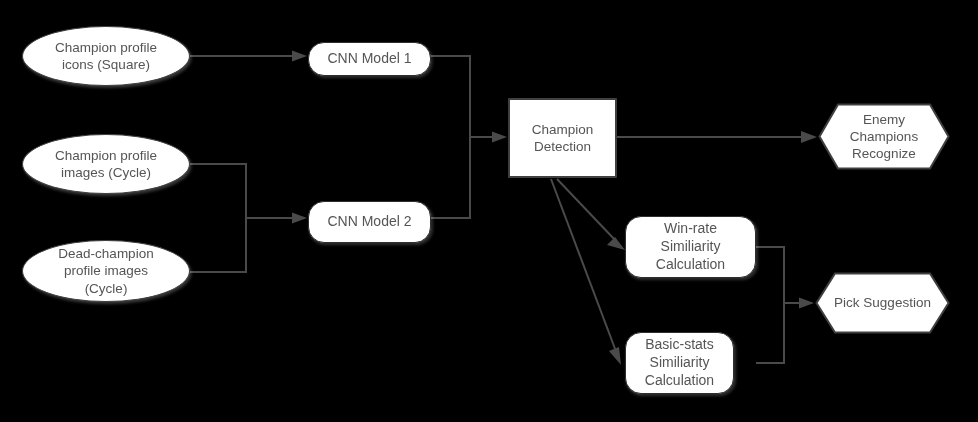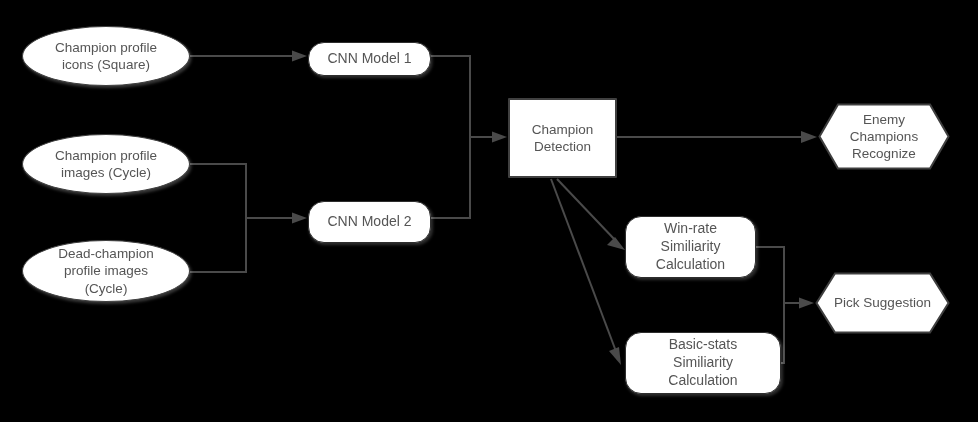--- a/index.html
+++ b/index.html
@@ -172,21 +172,21 @@
     <span>Champion
 Detection</span>
   </div>
 
   <div class="node rect" style="left:625px; top:216px; width:131px; height:62px;">
     <span>Win-rate
 Similiarity
 Calculation</span>
   </div>
 
-  <div class="node rect" style="left:625px; top:332px; width:156px; height:62px;">
+  <div class="node rect" style="left:625px; top:332px; width:109px; height:62px;">
     <span>Basic-stats
 Similiarity
 Calculation</span>
   </div>
 
   <div class="hexwrap" style="left:815px; top:272px; width:135px; height:62px;">
     <svg width="135" height="62" viewBox="0 0 135 62">
       <path d="M20,1.5 L115,1.5 L133.5,31 L115,60.5 L20,60.5 L1.5,31 Z" fill="#ffffff" stroke="#3f3f3f" stroke-width="2"></path>
     </svg>
     <div class="hexlabel">Pick Suggestion</div>

